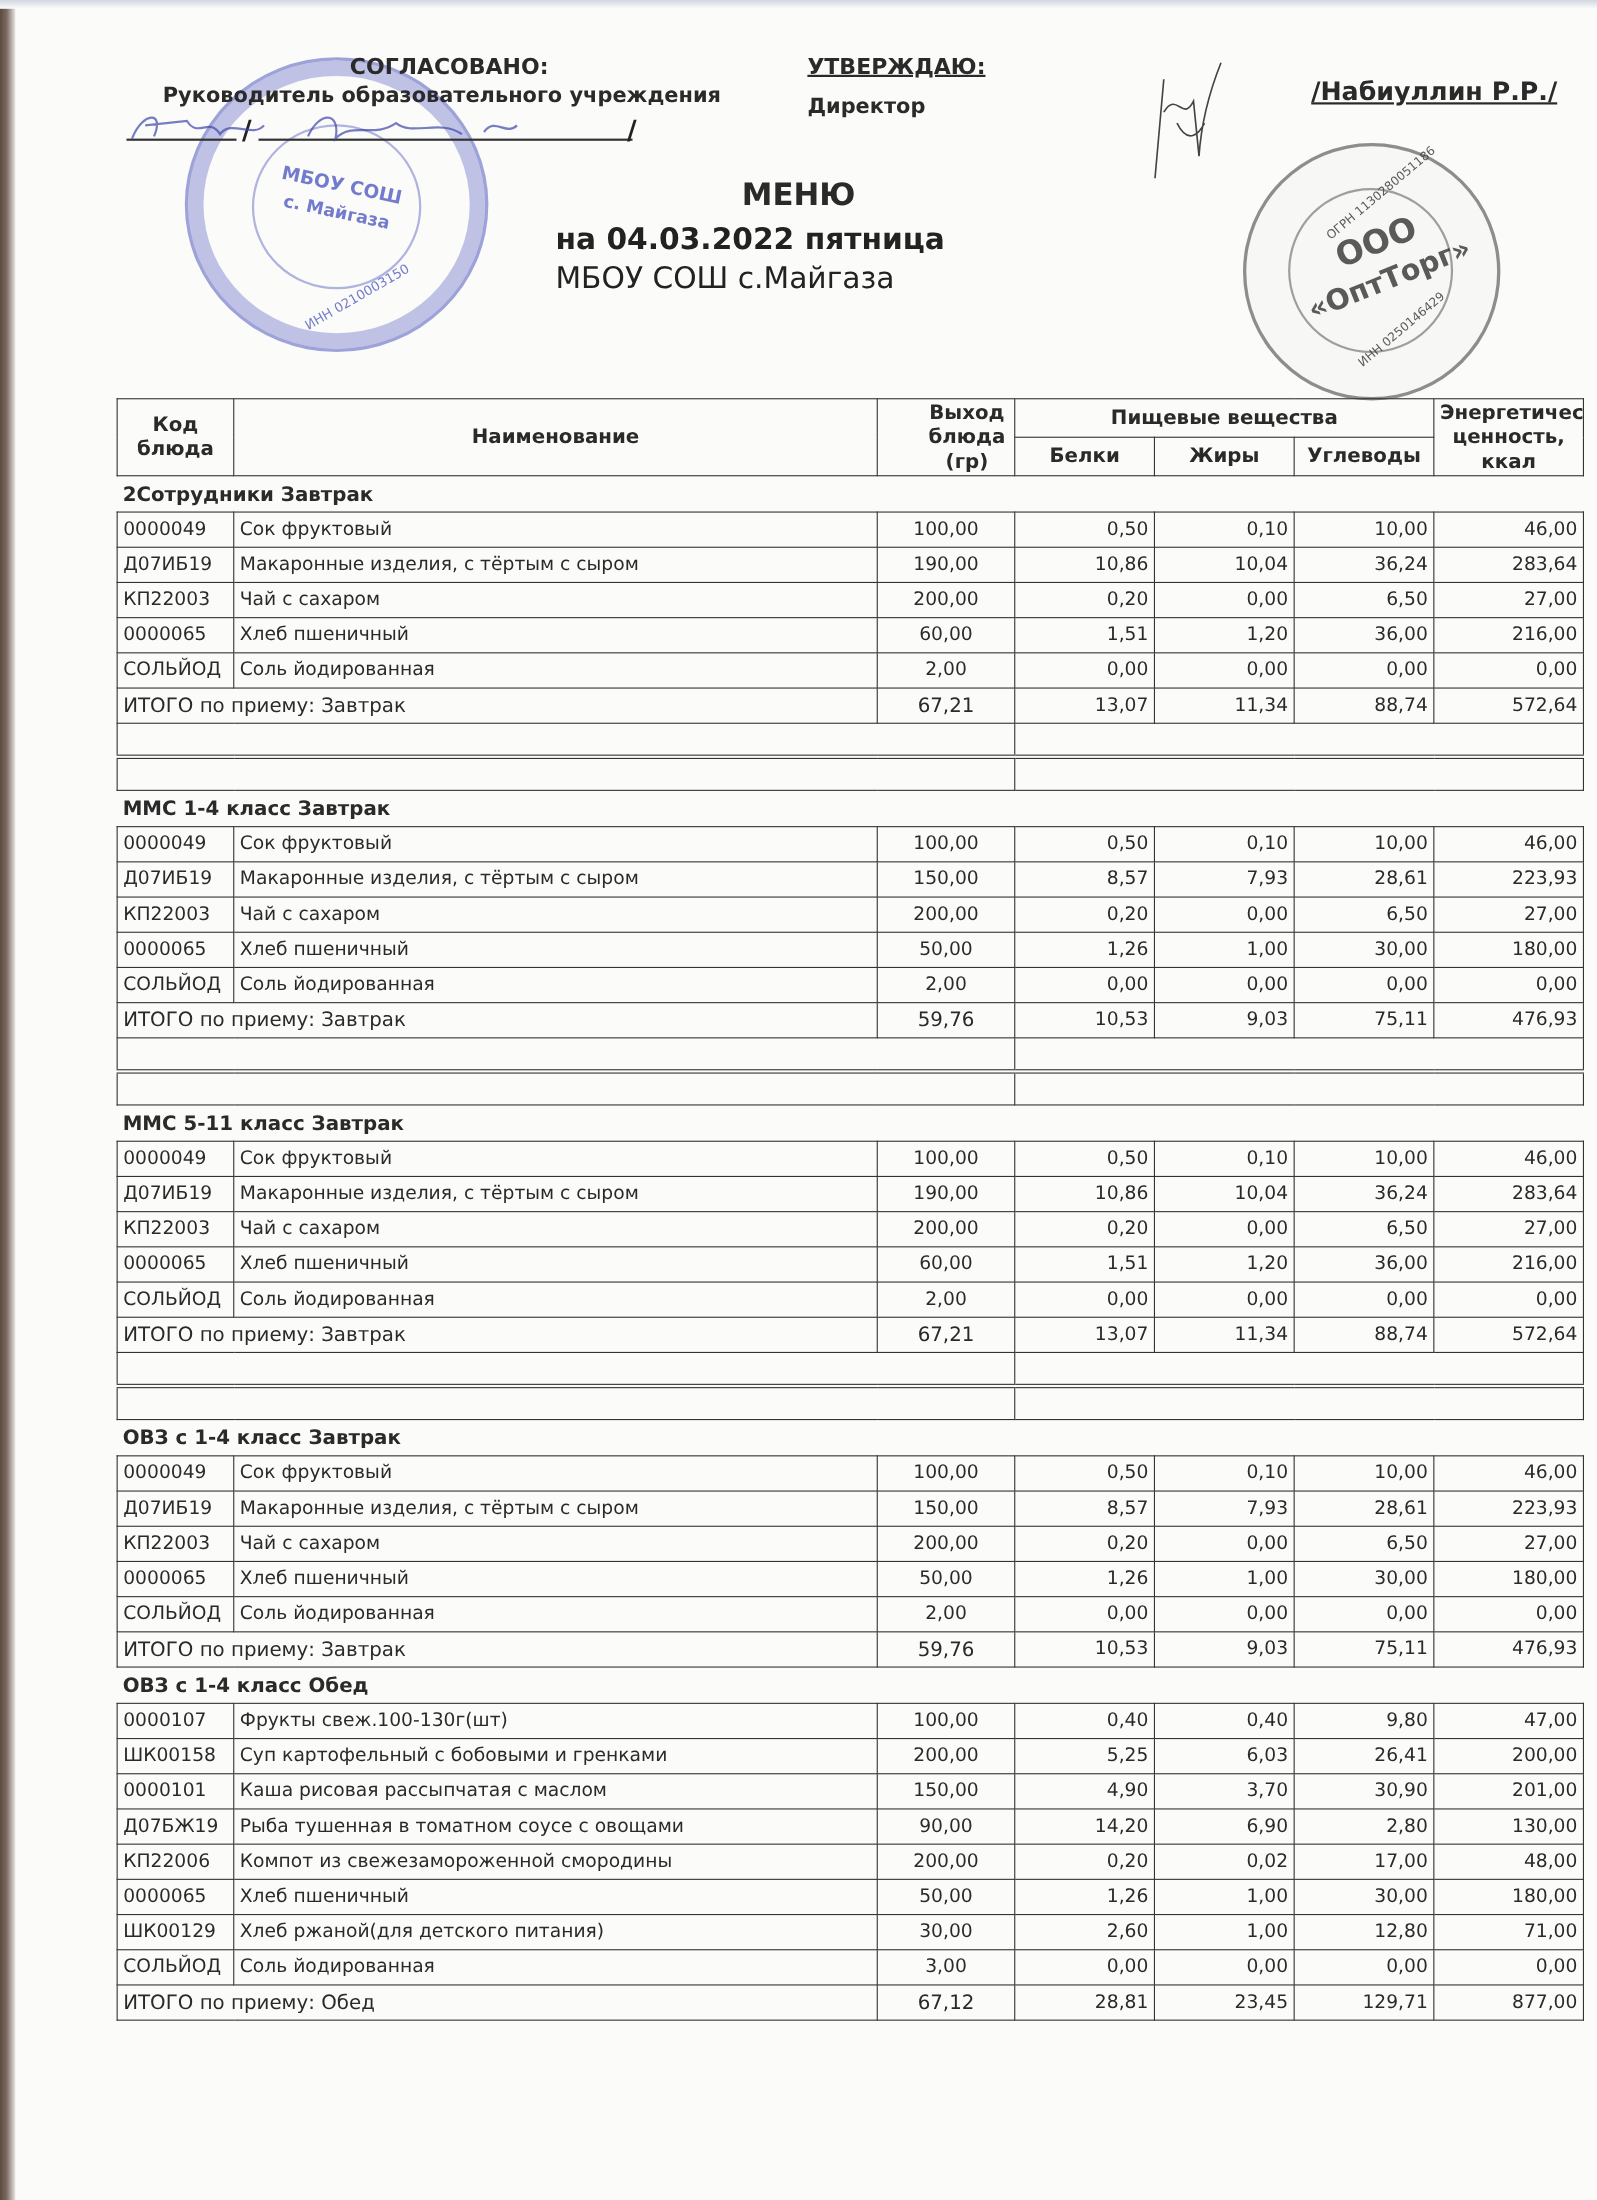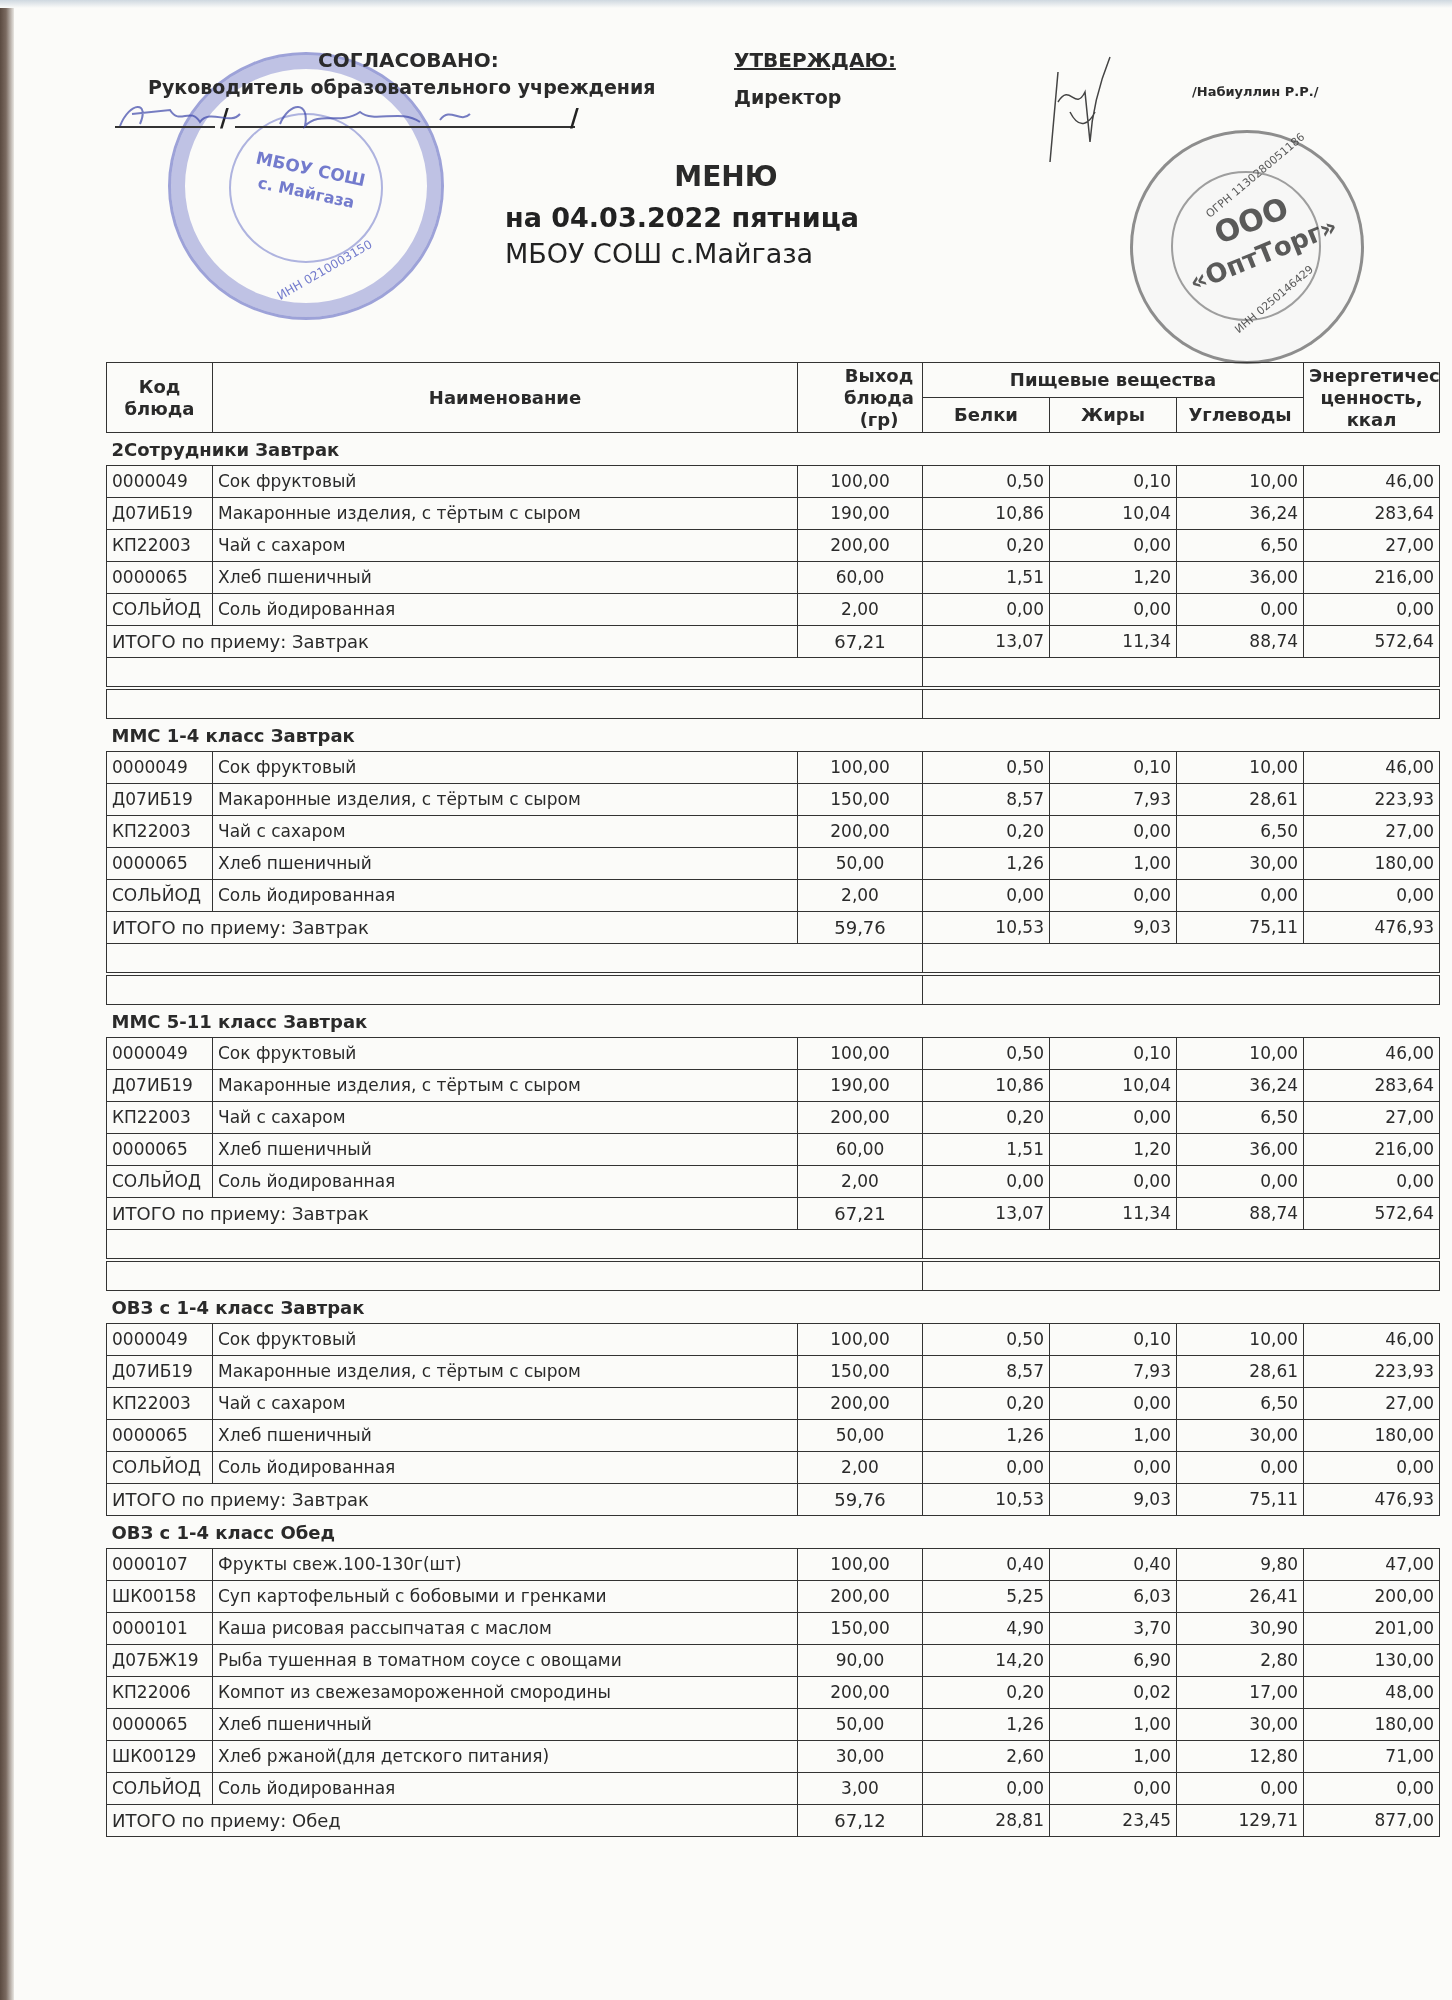--- a/index.html
+++ b/index.html
@@ -15,21 +15,21 @@
   
   .hdr { position:absolute; font-weight:bold; font-size:20px; color:#2a2a2a; }
   .agreed-title { left:318px; top:48px; }
   .agreed-role { left:148px; top:76px; font-size:19px; }
   .sign-line-left { position:absolute; left:115px; top:126px; width:100px; border-bottom:2px solid #333; }
   .sign-line-right { position:absolute; left:235px; top:126px; width:340px; border-bottom:2px solid #333; }
   .slash-a { position:absolute; left:220px; top:104px; font-size:24px; font-weight:bold; }
   .slash-b { position:absolute; left:570px; top:104px; font-size:24px; font-weight:bold; }
   .approve-title { left:734px; top:48px;text-decoration:underline; }
   .approve-role { left:734px; top:86px; font-size:19px; }
-  .director-name { left:1192px; top:84px; font-size:13px; }
+  .director-name { left:1192px; top:71px; font-size:23px;text-decoration:underline; }
   .menu-title { position:absolute; left:0; width:1452px; text-align:center; top:160px;
     font-weight:bold; font-size:28px; color:#2a2a2a; }
   .menu-sub1 { position:absolute; left:505px; top:202px; font-weight:bold; font-size:27px; }
   .menu-sub2 { position:absolute; left:505px; top:238px; font-weight:normal; font-size:27px; }
 
   
   .stamp { position:absolute; border-radius:50%; }
   .stamp-school { left:168px; top:52px; width:270px; height:262px;
     border:3px solid rgba(80,90,190,0.55); box-shadow: inset 0 0 0 12px rgba(255,255,255,0), inset 0 0 0 14px rgba(80,90,190,0.35);
     color:rgba(70,80,190,0.75); }

